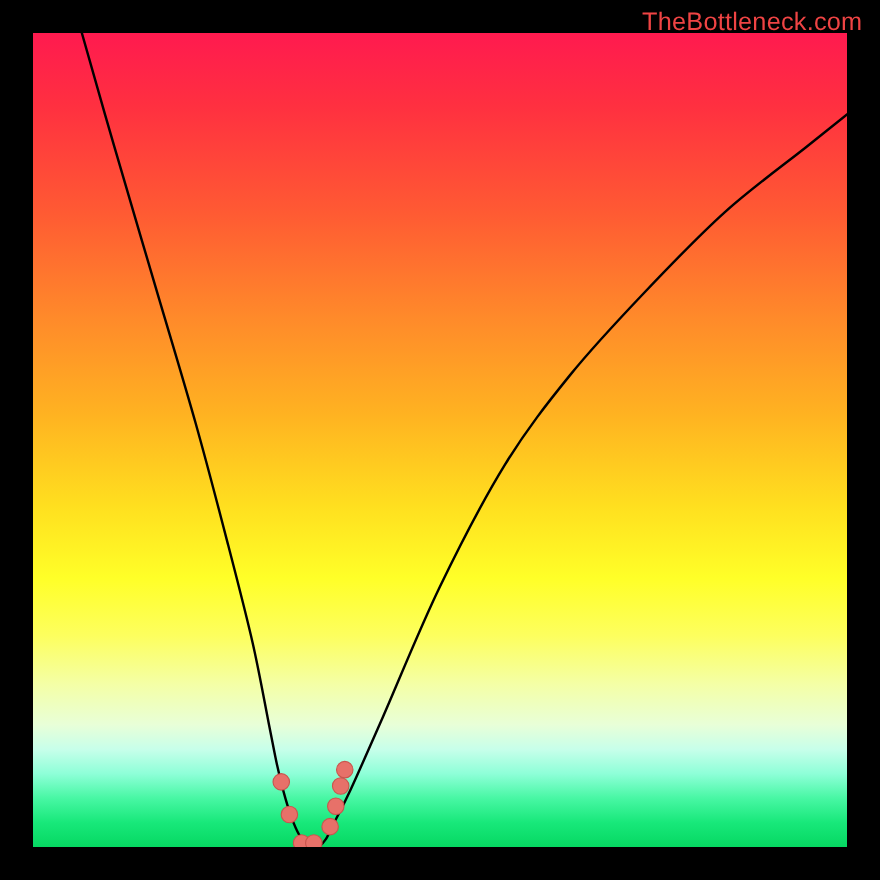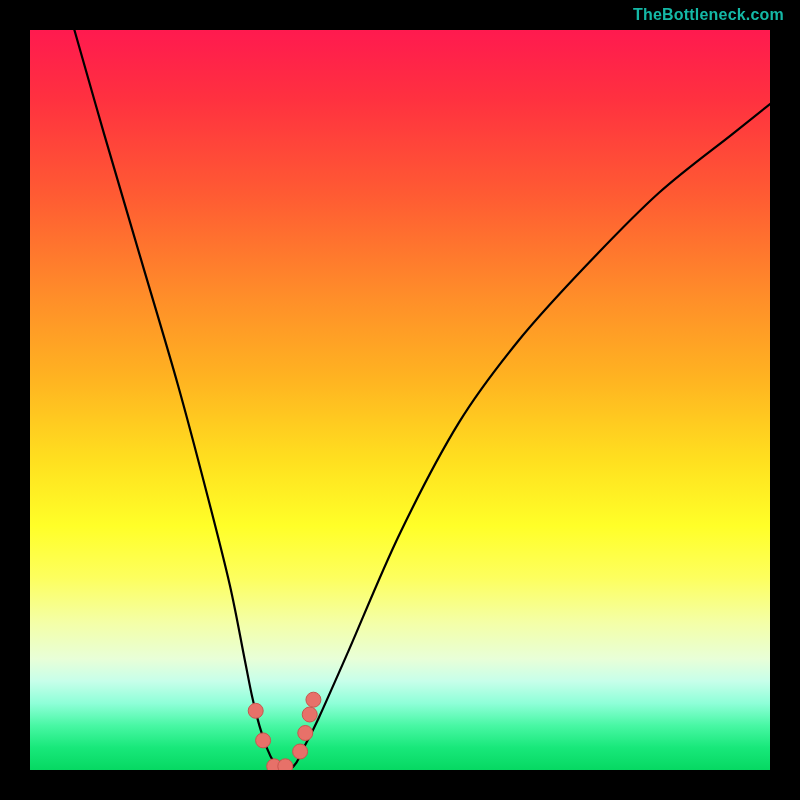--- a/index.html
+++ b/index.html
@@ -39,24 +39,24 @@
       #8effd8 91%,
       #48f7a4 94%,
       #18e87a 97%,
       #06d862 100%
     );
   }
   .watermark {
     position: absolute;
     top: 6px;
     right: 16px;
-    color: #14b8a6;
-    font-size: 16px;
+    color: #ef4444;
+    font-size: 23px;
     letter-spacing: 0.2px;
-    font-weight: 700;
+    font-weight: 400;
   }
   svg.curve {
     position: absolute;
     left: 0;
     top: 0;
     width: 740px;
     height: 740px;
   }
   .curve path {
     fill: none;

